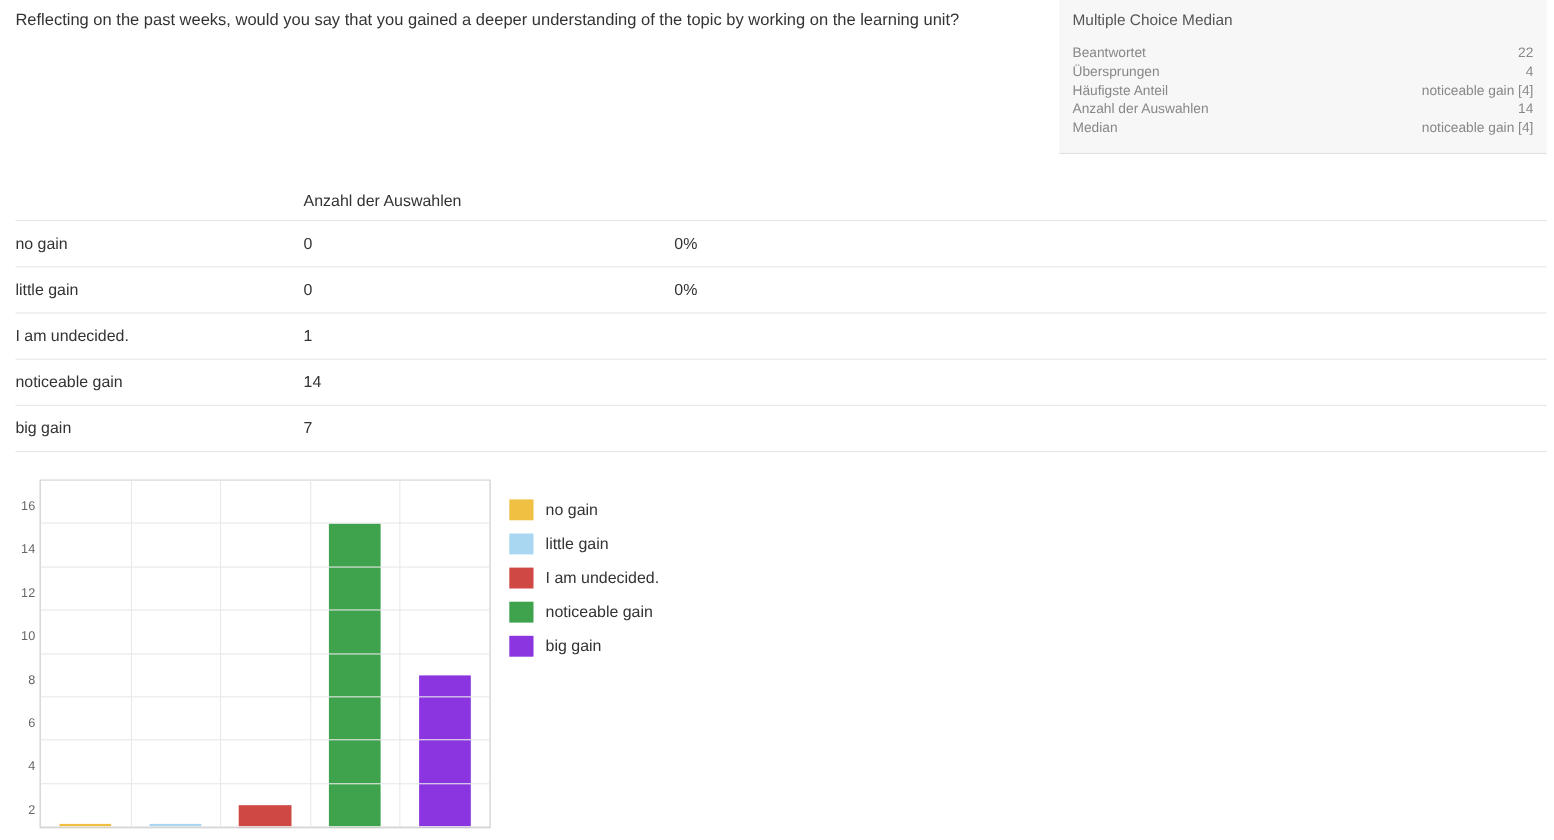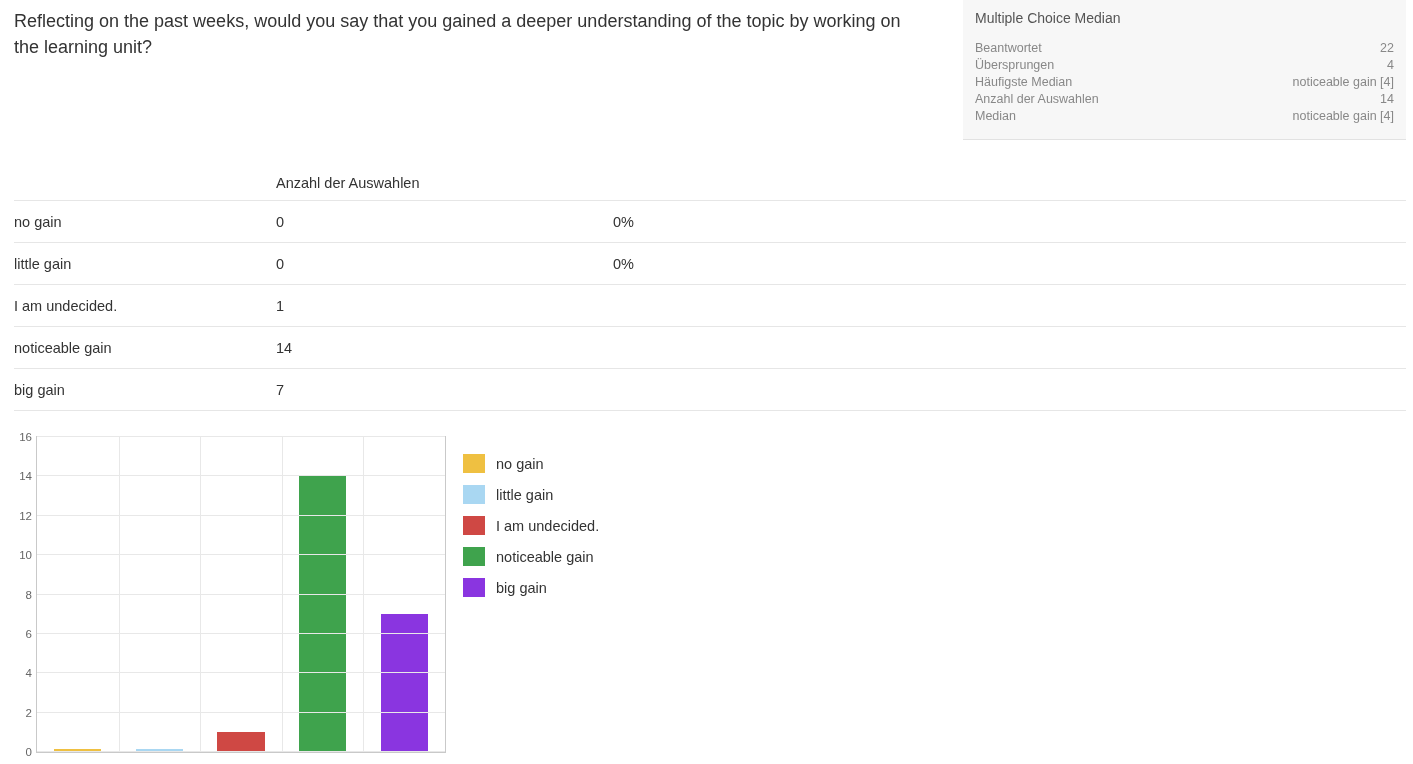--- a/index.html
+++ b/index.html
@@ -15,21 +15,21 @@
     color: #333333;
     overflow: hidden;
   }
 
   
   .question {
     position: absolute;
     left: 14px;
     top: 8px;
     width: 900px;
-    font-size: 18px;
+    font-size: 15px;
     line-height: 1.45;
     color: #333333;
   }
 
   
   .summary-card {
     position: absolute;
     left: 963px;
     top: 0px;
     width: 443px;
@@ -113,20 +113,21 @@
     background: #e8e8e8;
   }
   .ytick {
     position: absolute;
     right: 100%;
     margin-right: 5px;
     transform: translateY(-50%);
     font-size: 11.5px;
     color: #666666;
     white-space: nowrap;
+    margin-top: 24px;
   }
   .bars {
     position: absolute;
     left: 0; right: 0; bottom: 0; top: 0;
   }
   .bar {
     position: absolute;
     bottom: 0;
   }
   .legend {
@@ -161,21 +162,21 @@
   <div class="summary-rows">
     <div class="summary-row">
       <span class="lbl">Beantwortet</span>
       <span class="val">22</span>
     </div>
     <div class="summary-row">
       <span class="lbl">Übersprungen</span>
       <span class="val">4</span>
     </div>
     <div class="summary-row">
-      <span class="lbl">Häufigste Median</span>
+      <span class="lbl">Häufigste Anteil</span>
       <span class="val">noticeable gain [4]</span>
     </div>
     <div class="summary-row">
       <span class="lbl">Anzahl der Auswahlen</span>
       <span class="val">14</span>
     </div>
     <div class="summary-row">
       <span class="lbl">Median</span>
       <span class="val">noticeable gain [4]</span>
     </div>

